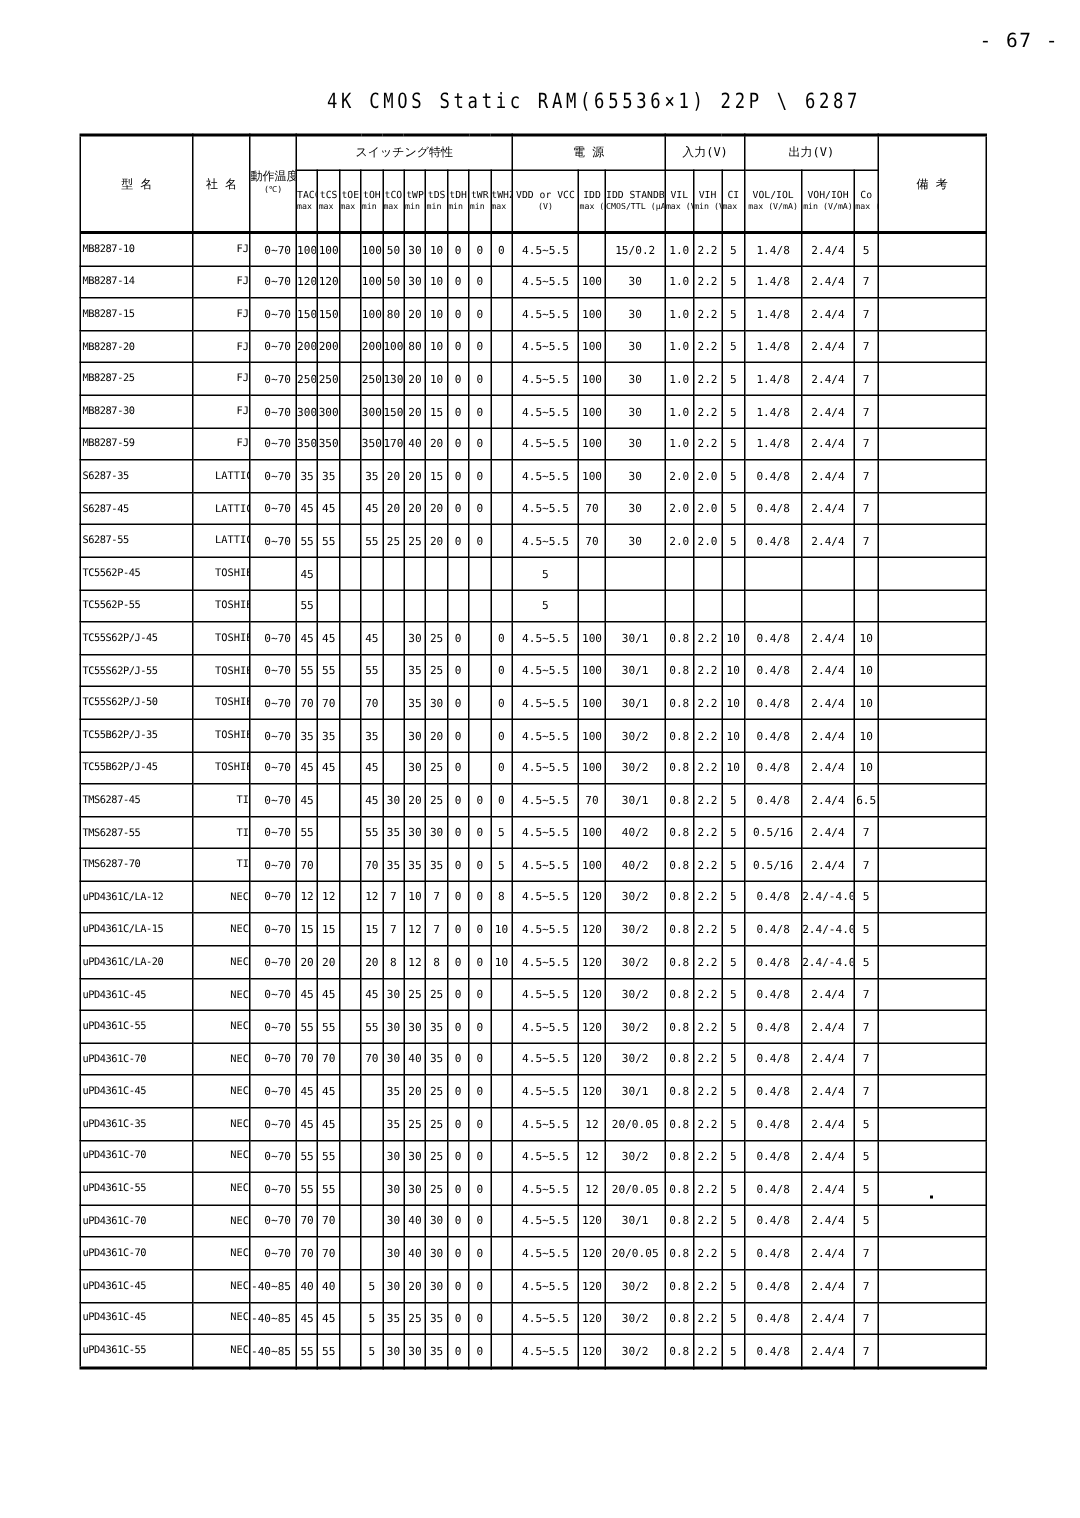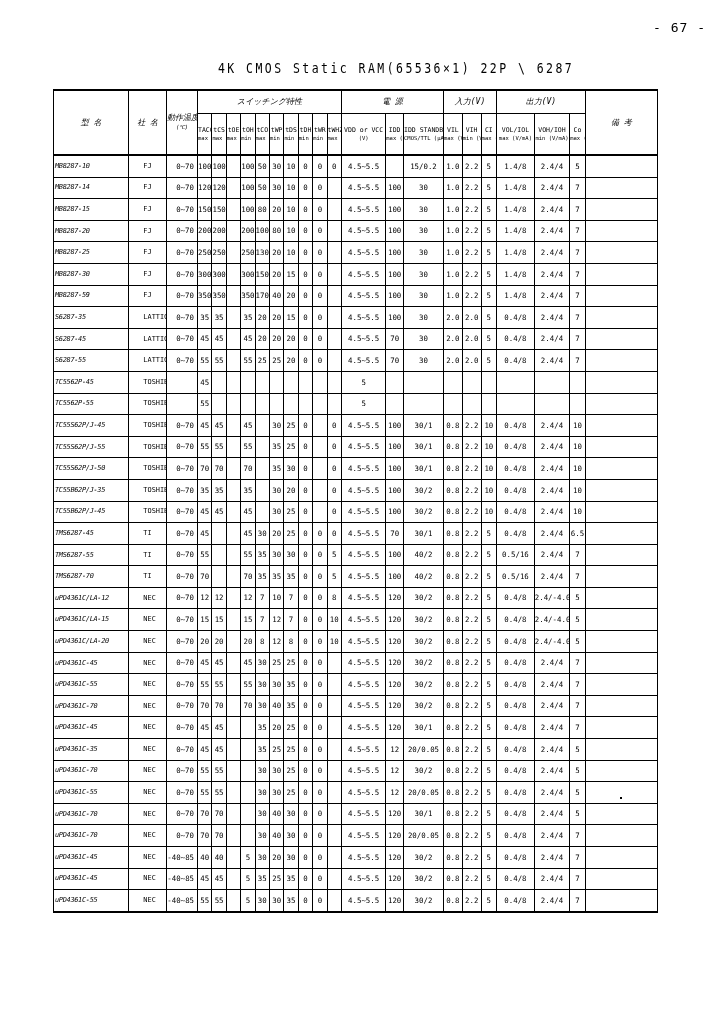--- a/index.html
+++ b/index.html
@@ -2,25 +2,25 @@
 <html><head>
 <meta charset="utf-8">
 <style>
   html,body{margin:0;padding:0;background:#ffffff;}
   body{width:720px;height:1012px;position:relative;overflow:hidden;font-family:"DejaVu Sans Mono","Liberation Mono",monospace;color:#000;}
   .page-num{position:absolute;left:653px;top:20px;font-size:13px;letter-spacing:1px;}
   .title{position:absolute;left:218px;top:60px;font-size:14px;letter-spacing:3px;transform:scaleX(0.82);transform-origin:left top;white-space:nowrap;}
   table.spec{position:absolute;left:53px;top:89px;width:605px;border-collapse:collapse;table-layout:fixed;}
   table.spec td, table.spec th{border:1px solid #000;padding:0;font-weight:normal;font-size:7.4px;line-height:1;text-align:center;vertical-align:middle;white-space:nowrap;overflow:hidden;}
   table.spec thead th{font-size:6.5px;}
-  table.spec thead tr.h1 th{height:22px;font-size:8px;font-style:italic;}
+  table.spec thead tr.h1 th{height:22px;font-size:8px;}
   table.spec thead tr.h2 th{height:40px;}
   table.spec tbody td{height:20.6px;}
-  table.spec tbody td.pn{text-align:left;padding-left:1px;font-size:6.9px;letter-spacing:-0.3px;font-style:italic;}
-  table.spec tbody td.mk{text-align:left;padding-left:14px;font-size:6.9px;}
+  table.spec tbody td.pn{text-align:left;padding-left:1px;font-size:6.9px;letter-spacing:-0.3px;}
+  table.spec tbody td.mk{text-align:right;padding-left:14px;font-size:6.9px;}
   table.spec tbody td.tmp{text-align:right;padding-right:3px;}
   .thick-top{border-top:2px solid #000 !important;}
   .thick-bottom{border-bottom:2px solid #000 !important;}
   .sub{display:block;font-size:5.5px;margin-top:2px;line-height:1.15;}
   .dot{position:absolute;left:620px;top:797px;width:2px;height:2px;background:#000;}
 </style>
 </head>
 <body>
 
 <div class="page-num">- 67 -</div>

